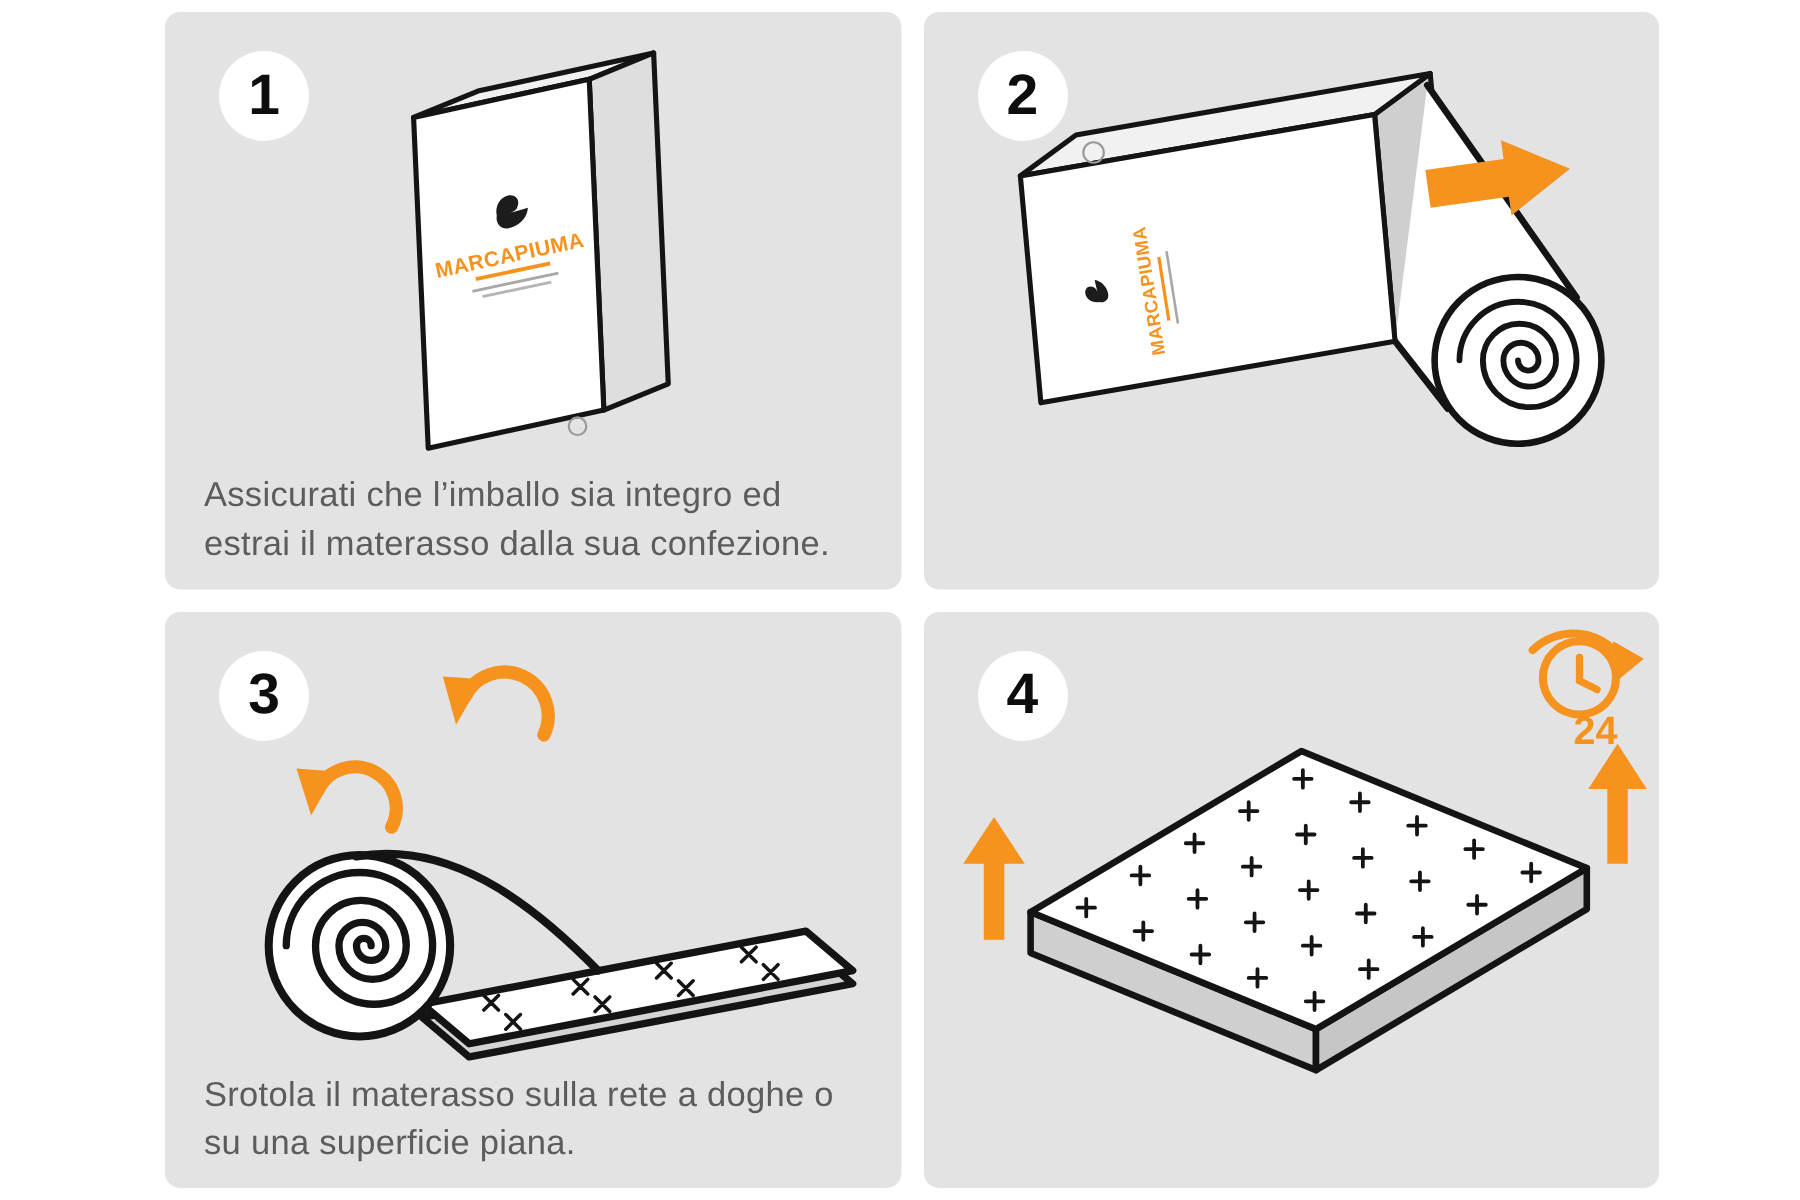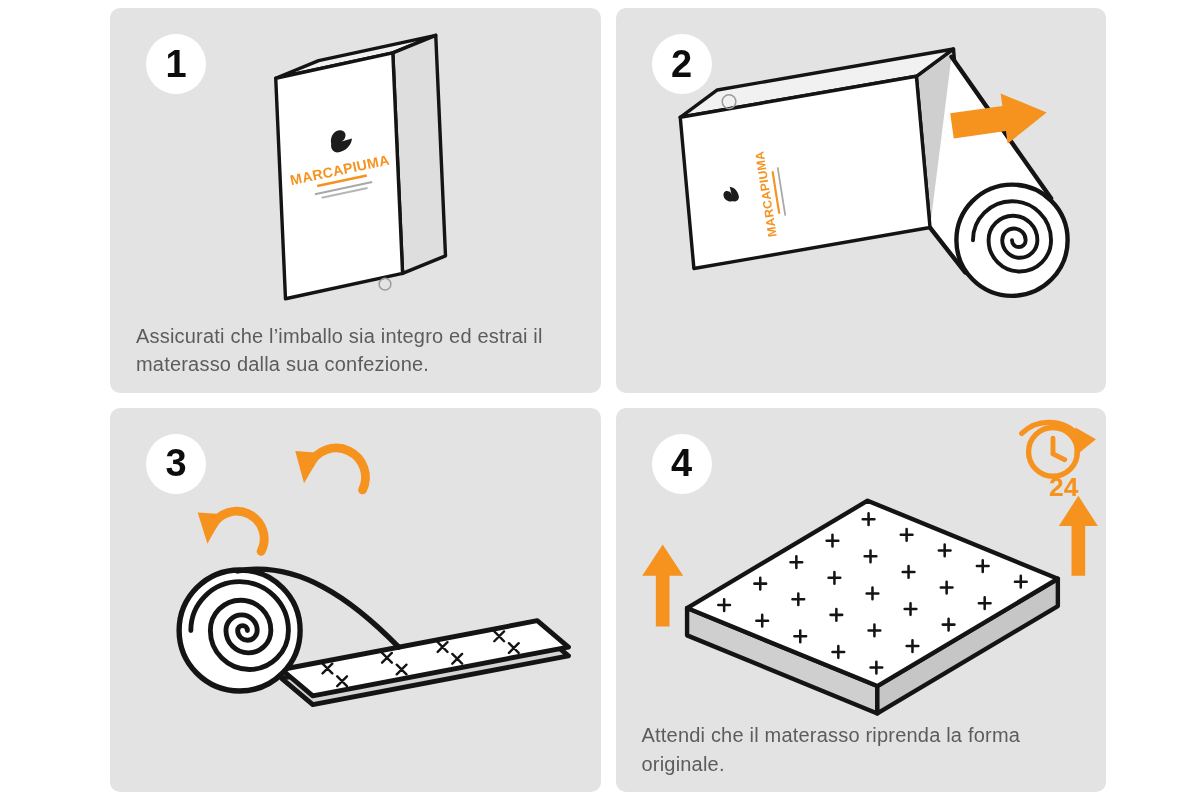--- a/index.html
+++ b/index.html
@@ -18,21 +18,21 @@
   }
   .badge {
     position: absolute; left: 36px; top: 26px; width: 60px; height: 60px;
     border-radius: 50%; background: #ffffff;
     display: flex; align-items: center; justify-content: center;
     font-size: 38px; font-weight: 700; color: #0d0d0d; z-index: 3;
   }
   .illus { position: absolute; left: 0; top: 0; width: 100%; height: 322px; z-index: 1; }
   .caption {
     position: absolute; left: 26px; right: 16px; bottom: 14px; z-index: 2;
-    font-size: 20px; line-height: 1.42; color: #5c5c5c; letter-spacing: 0.2px;
+    font-size: 23px; line-height: 1.42; color: #5c5c5c; letter-spacing: 0.2px;
   }
   .caption b { color: #141414; font-weight: 700; }
 </style>
 </head>
 <body>
 
 <div class="sheet">
   <div class="grid">
 
     <section class="panel">
@@ -100,20 +100,21 @@
 
         <circle cx="125" cy="228" r="62" fill="#ffffff" stroke="#141414" stroke-width="5.5"></circle>
         <path d="M75,228 a50,50 0 1 1 100,0 a40,40 0 1 1 -80,0 a31,31 0 1 1 62,0 a23,23 0 1 1 -46,0 a16,16 0 1 1 32,0 a10,10 0 1 1 -20,0 a5,5 0 1 1 10,0" fill="none" stroke="#141414" stroke-width="5" stroke-linecap="round"></path>
         <path d="M123,167 C 185,156 240,196 288,245" fill="none" stroke="#141414" stroke-width="5.5" stroke-linecap="round"></path>
 
         <path d="M251,84 A29,29 0 1 0 197,58" fill="none" stroke="#F6921E" stroke-width="9" stroke-linecap="round"></path>
         <polygon points="182,44 209,46 191,77" fill="#F6921E"></polygon>
         <path d="M147,147 A27,27 0 1 0 97,121" fill="none" stroke="#F6921E" stroke-width="9" stroke-linecap="round"></path>
         <polygon points="82,107 109,109 92,139" fill="#F6921E"></polygon>
       </svg>
+      <p class="caption"><span>Srotola il materasso sulla rete a doghe o su una superficie piana.</span></p>
     </section>
 
     <section class="panel">
       <div class="badge">
         <span>4</span>
       </div>
       <svg class="illus" viewBox="0 0 487 330" preserveAspectRatio="xMidYMid meet">
 
         <polygon points="65,205 260,285 260,313 65,233" fill="#cfcfcf" stroke="#141414" stroke-width="4.5" stroke-linejoin="round"></polygon>
         <polygon points="260,285 445,175 445,203 260,313" fill="#c6c6c6" stroke="#141414" stroke-width="4.5" stroke-linejoin="round"></polygon>
@@ -125,17 +126,16 @@
         <polygon points="466,90 486,121 473,121 473,172 459,172 459,121 446,121" fill="#F6921E"></polygon>
 
         <g>
           <circle cx="440" cy="45" r="25" fill="none" stroke="#F6921E" stroke-width="5.5"></circle>
           <path d="M440,47 L440,31 M440,47 L452,53" fill="none" stroke="#F6921E" stroke-width="5" stroke-linecap="round"></path>
           <path d="M408,26 A40,40 0 0 1 470,34" fill="none" stroke="#F6921E" stroke-width="5.5" stroke-linecap="round"></path>
           <polygon points="463,20 484,32 462,50" fill="#F6921E"></polygon>
           <text x="436" y="90" font-size="27" font-weight="bold" fill="#F6921E">24</text>
         </g>
       </svg>
-      <p class="caption"><span>Attendi che il materasso riprenda la forma originale.</span></p>
     </section>
 
   </div>
 </div>
 
 </body></html>

